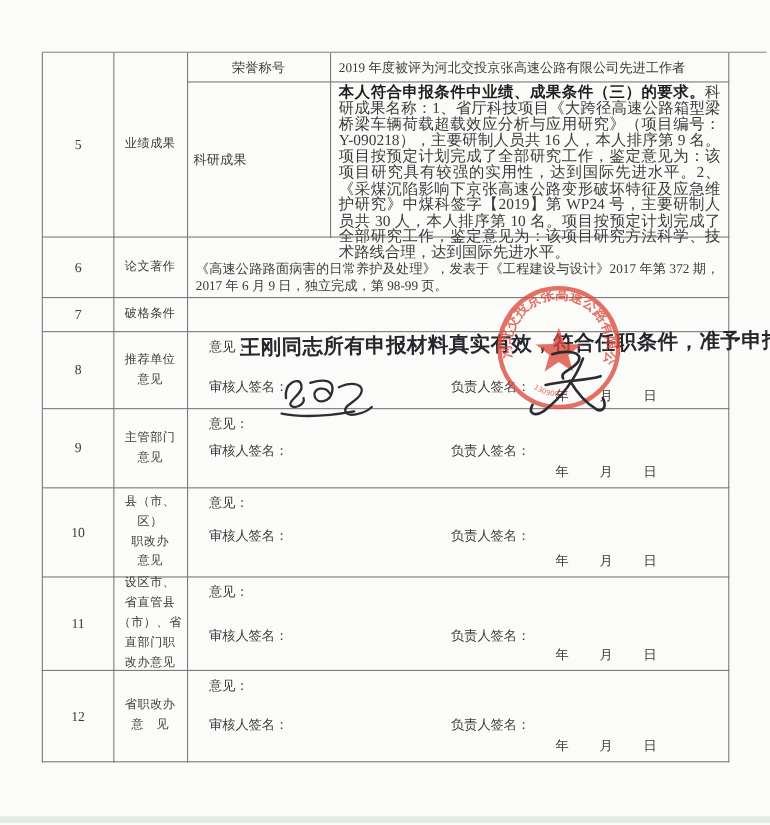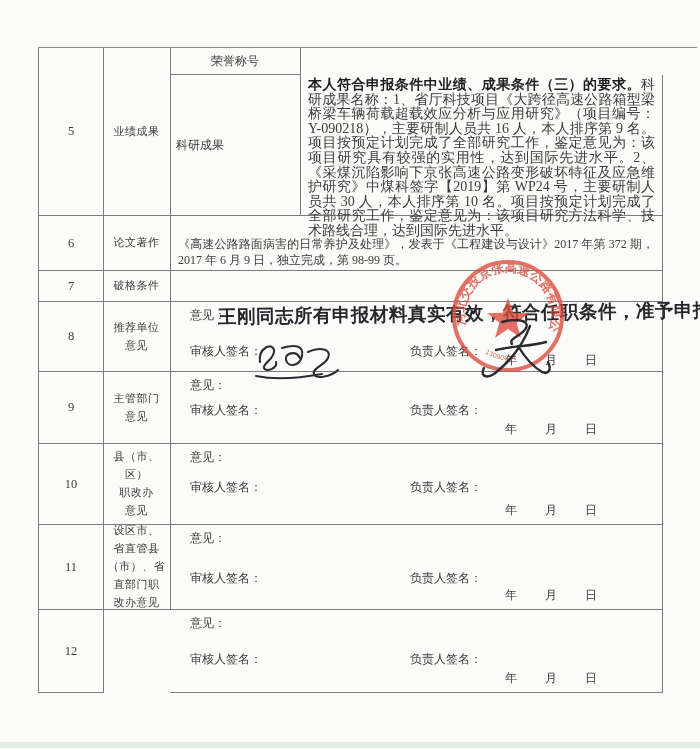--- a/index.html
+++ b/index.html
@@ -67,20 +67,23 @@
 <div class="page">
   <div class="top-rule"></div>
 
   <div class="cell lb center num" style="left:38px;top:48px;width:66px;height:168px;">
       <span>5</span>
     </div>
   <div class="cell center prelines" style="left:103px;top:48px;width:68px;height:168px;"><span>业绩成果</span></div>
   <div class="cell center" style="left:170px;top:48px;width:131px;height:27px;">
       <span>荣誉称号</span>
     </div>
+  <div class="cell value-pad" style="left:300px;top:48px;width:363px;height:27px;">
+      <span>2019 年度被评为河北交投京张高速公路有限公司先进工作者</span>
+    </div>
   <div class="cell sci-label" style="left:170px;top:75px;width:131px;height:141px;">
       <span>科研成果</span>
     </div>
   <div class="cell" style="left:300px;top:75px;width:363px;height:141px;">
     <div class="para"><b>本人符合申报条件中业绩、成果条件（三）的要求。</b><span>科研成果名称：1、省厅科技项目《大跨径高速公路箱型梁桥梁车辆荷载超载效应分析与应用研究》（项目编号：Y-090218），主要研制人员共 16 人，本人排序第 9 名。项目按预定计划完成了全部研究工作，鉴定意见为：该项目研究具有较强的实用性，达到国际先进水平。2、《采煤沉陷影响下京张高速公路变形破坏特征及应急维护研究》中煤科签字【2019】第 WP24 号，主要研制人员共 30 人，本人排序第 10 名。项目按预定计划完成了全部研究工作，鉴定意见为：该项目研究方法科学、技术路线合理，达到国际先进水平。</span></div>
   </div>
 
   <div class="cell lb center num" style="left:38px;top:216px;width:66px;height:55px;">
       <span>6</span>
     </div>
@@ -187,20 +190,22 @@
     <div class="date-line">
       <span>年</span>
       <span>月</span>
       <span>日</span>
     </div>
   </div>
 
   <div class="cell lb center num" style="left:38px;top:610px;width:66px;height:83px;">
       <span>12</span>
     </div>
+  <div class="cell center prelines" style="left:103px;top:610px;width:68px;height:83px;"><span>省职改办
+意　见</span></div>
   <div class="cell" style="left:170px;top:610px;width:493px;height:83px;">
     <div class="op-label">意见：</div>
     <div class="sig-line" style="bottom:24px;">
       <span>审核人签名：</span>
       <span class="sig-resp">负责人签名：</span>
     </div>
     <div class="date-line">
       <span>年</span>
       <span>月</span>
       <span>日</span>

